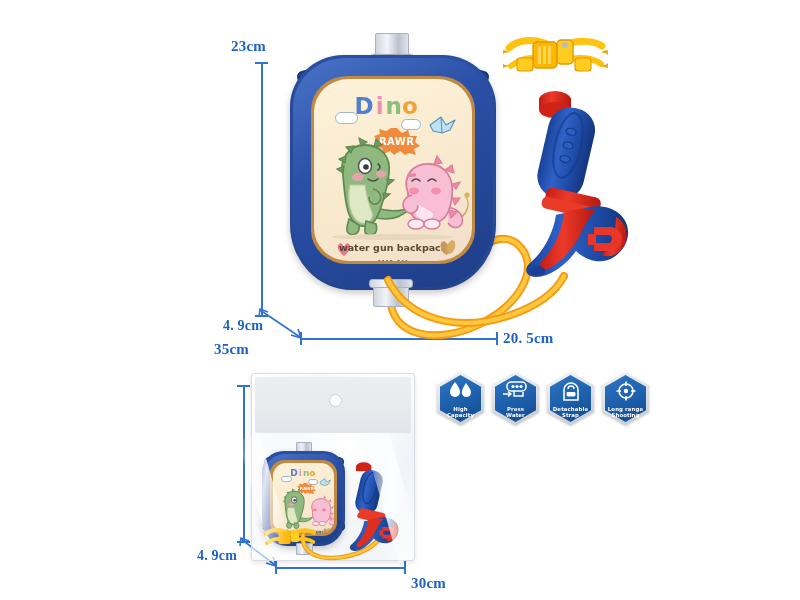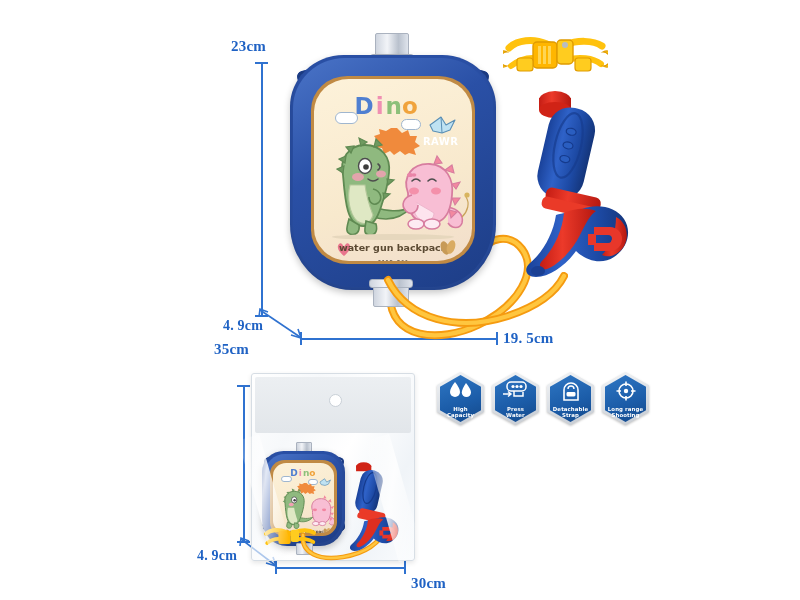--- a/index.html
+++ b/index.html
@@ -65,21 +65,21 @@
   
   .dino-title{position:absolute;display:flex;align-items:flex-end;}
   .dino-title span{
     font-family:"DejaVu Sans", sans-serif;font-weight:700;line-height:1;
   }
   .cloud{position:absolute;background:#fff;border:1.5px solid #9fb6cf;border-radius:50px;}
   .rawr{
     position:absolute;color:#fff;font-weight:700;text-align:center;
     font-family:"DejaVu Sans", sans-serif;
     background:#f08a3c;
-    display:flex;align-items:center;justify-content:center;padding-left:44px;
+    display:flex;align-items:center;justify-content:center;
   }
   .caption{
     position:absolute;width:100%;text-align:center;color:#5b4a33;
     font-family:"DejaVu Sans", sans-serif;font-weight:600;white-space:nowrap;
   }
   .modelno{
     position:absolute;width:100%;text-align:center;color:#54483a;
     font-family:"DejaVu Sans Mono", monospace;font-weight:700;white-space:nowrap;
   }
 
@@ -143,21 +143,21 @@
   <div class="dim-label" style="left:223px;top:318px;font-size:14px;">4. 9cm</div>
   <svg class="abs" style="left:255px;top:305px;width:60px;height:40px;" viewBox="0 0 60 40">
     <line x1="5" y1="5" x2="45" y2="32" stroke="#2f72d0" stroke-width="1.6"></line>
     <polyline points="4,12 5,4 13,7" fill="none" stroke="#2f72d0" stroke-width="1.6"></polyline>
     <polyline points="36,30 46,33 43,24" fill="none" stroke="#2f72d0" stroke-width="1.6"></polyline>
   </svg>
 
   <div class="tick-v" style="left:300px;top:332px;"></div>
   <div class="dim-line-h" style="left:300px;top:338px;width:198px;"></div>
   <div class="tick-v" style="left:496px;top:332px;"></div>
-  <div class="dim-label" style="left:503px;top:330px;">19. 5cm</div>
+  <div class="dim-label" style="left:503px;top:330px;">20. 5cm</div>
 
   <svg class="abs" style="left:370px;top:225px;width:200px;height:120px;" viewBox="0 0 200 120">
     <path d="M20,70 C20,115 70,118 108,100 C150,80 168,45 152,24 C140,8 118,12 112,28" fill="none" stroke="#f59b10" stroke-width="8" stroke-linecap="round"></path>
     <path d="M20,70 C20,115 70,118 108,100 C150,80 168,45 152,24 C140,8 118,12 112,28" fill="none" stroke="#ffc63f" stroke-width="4.2" stroke-linecap="round"></path>
   </svg>
 
   <div class="bp-wrap" style="left:290px;top:55px;width:206px;height:235px;">
 
     <div class="bp-nozzle" style="left:85px;top:-22px;width:32px;height:24px;border-radius:2px;"></div>
     <div class="bp-nozzle" style="left:80px;top:-1px;width:42px;height:7px;border-radius:3px;"></div>

